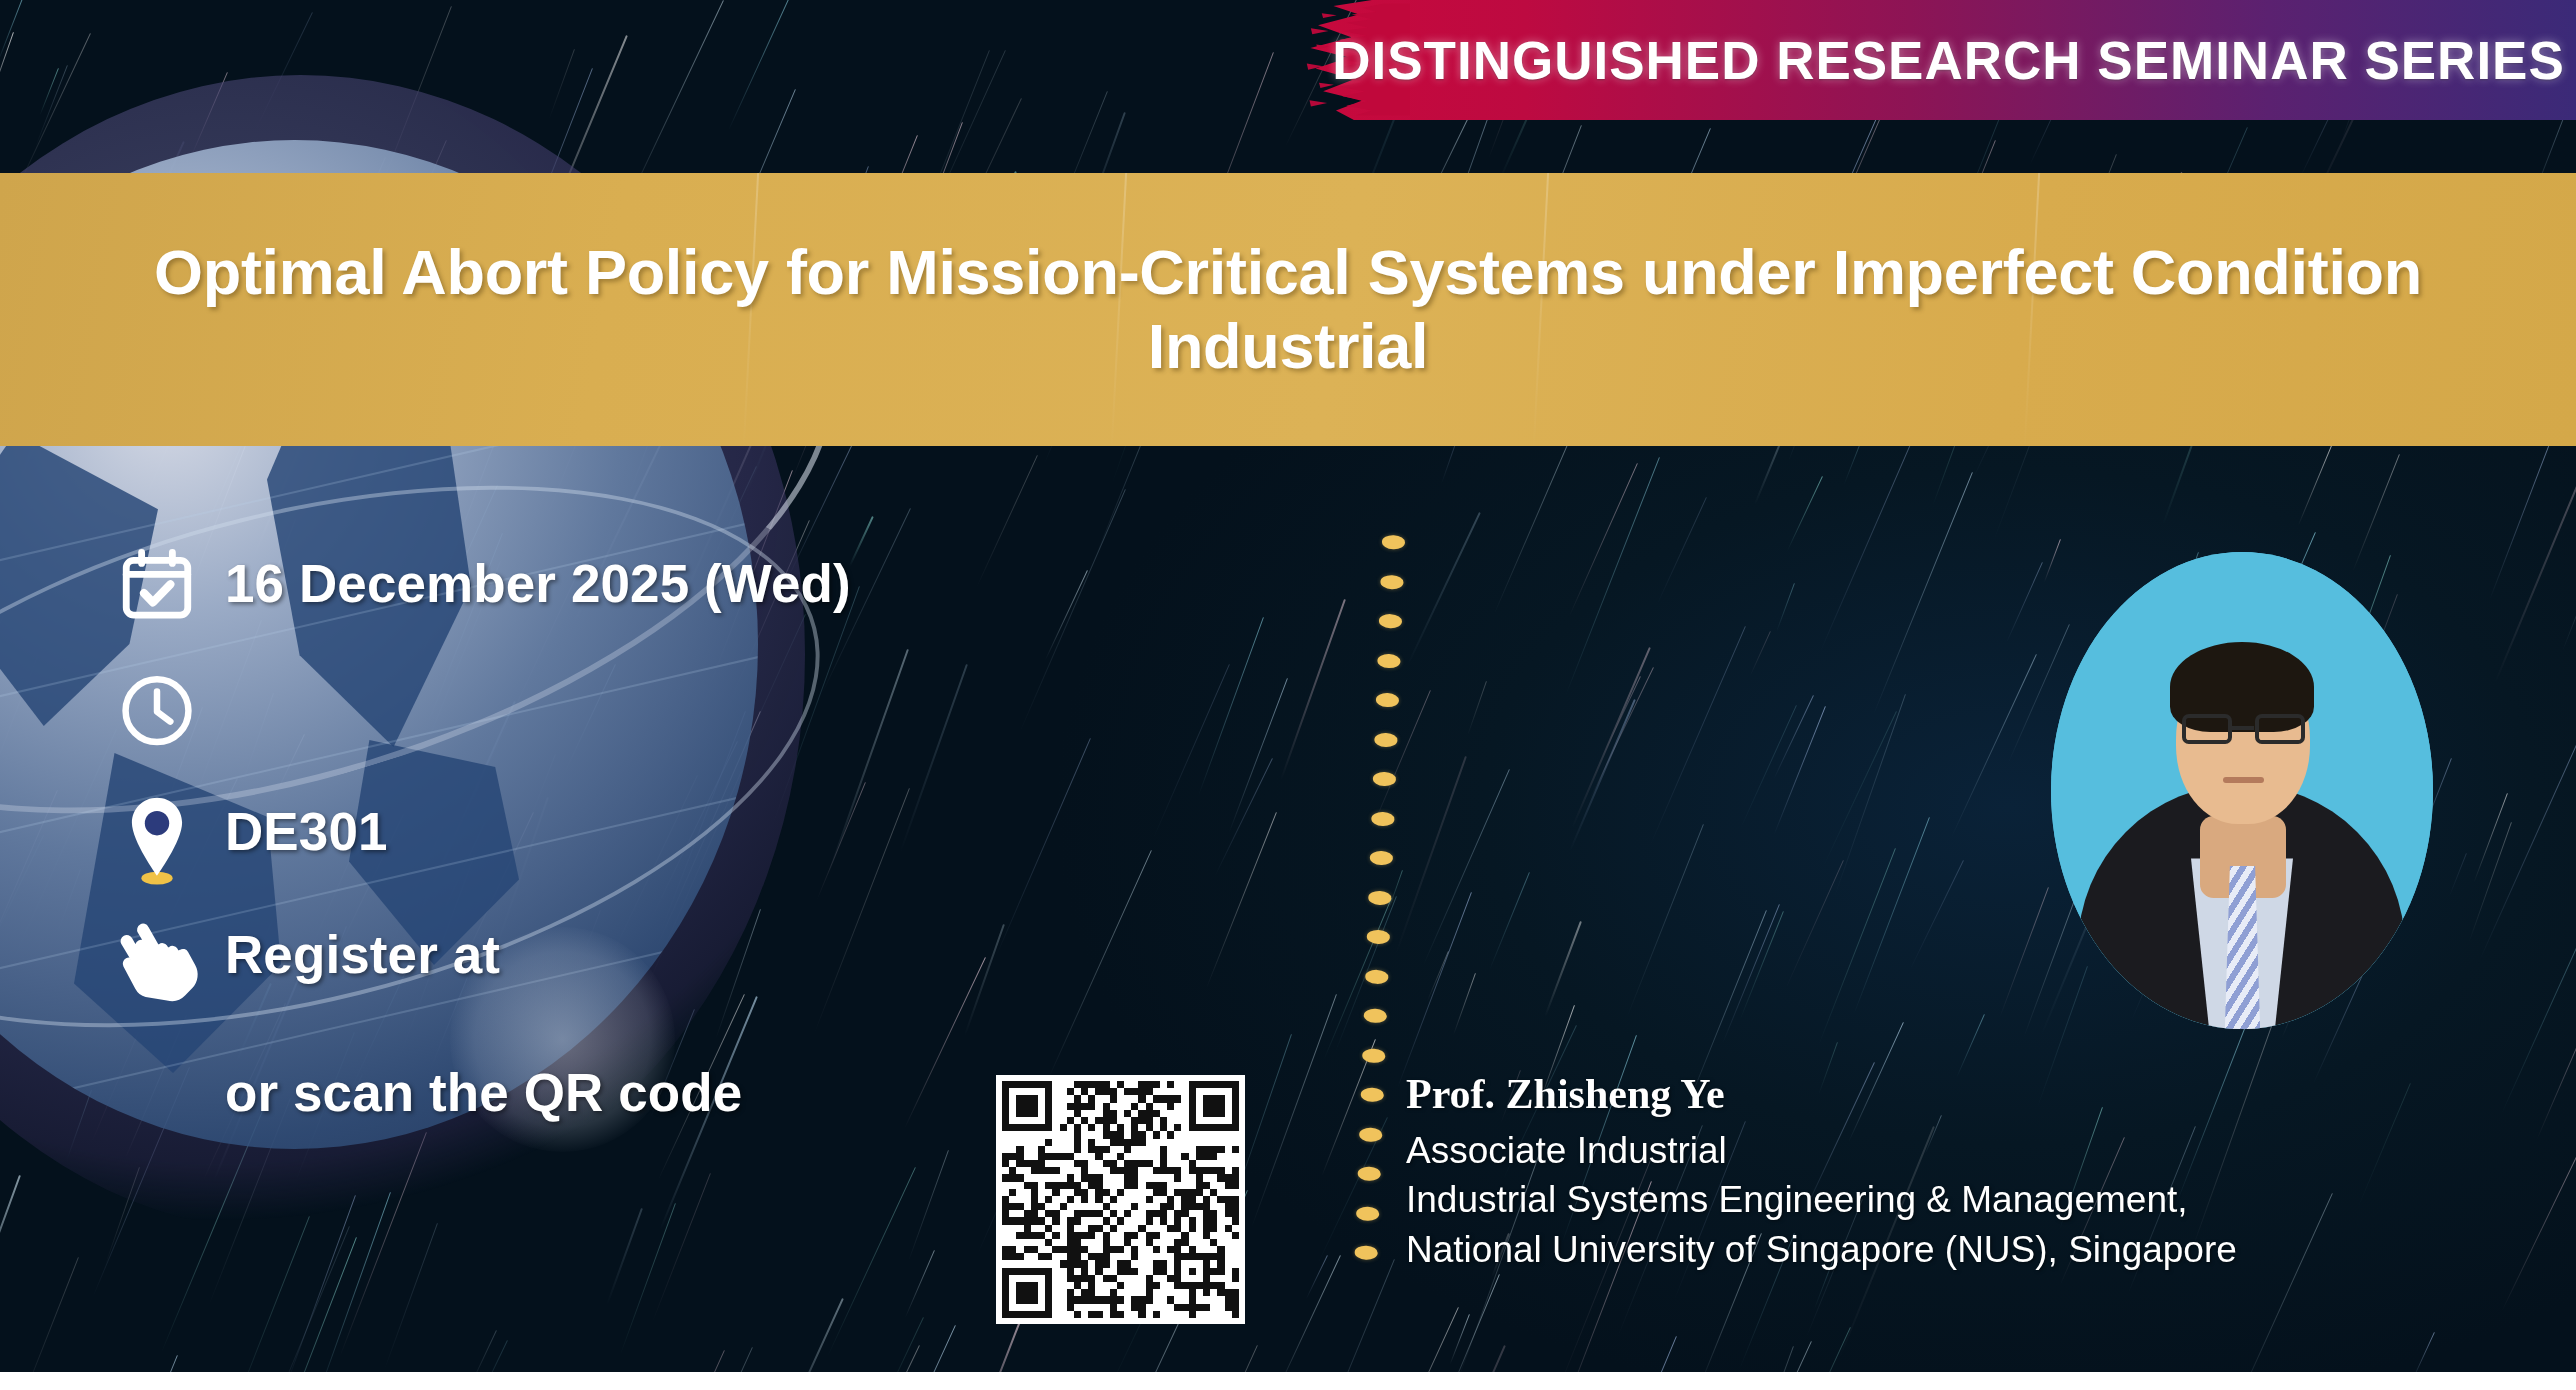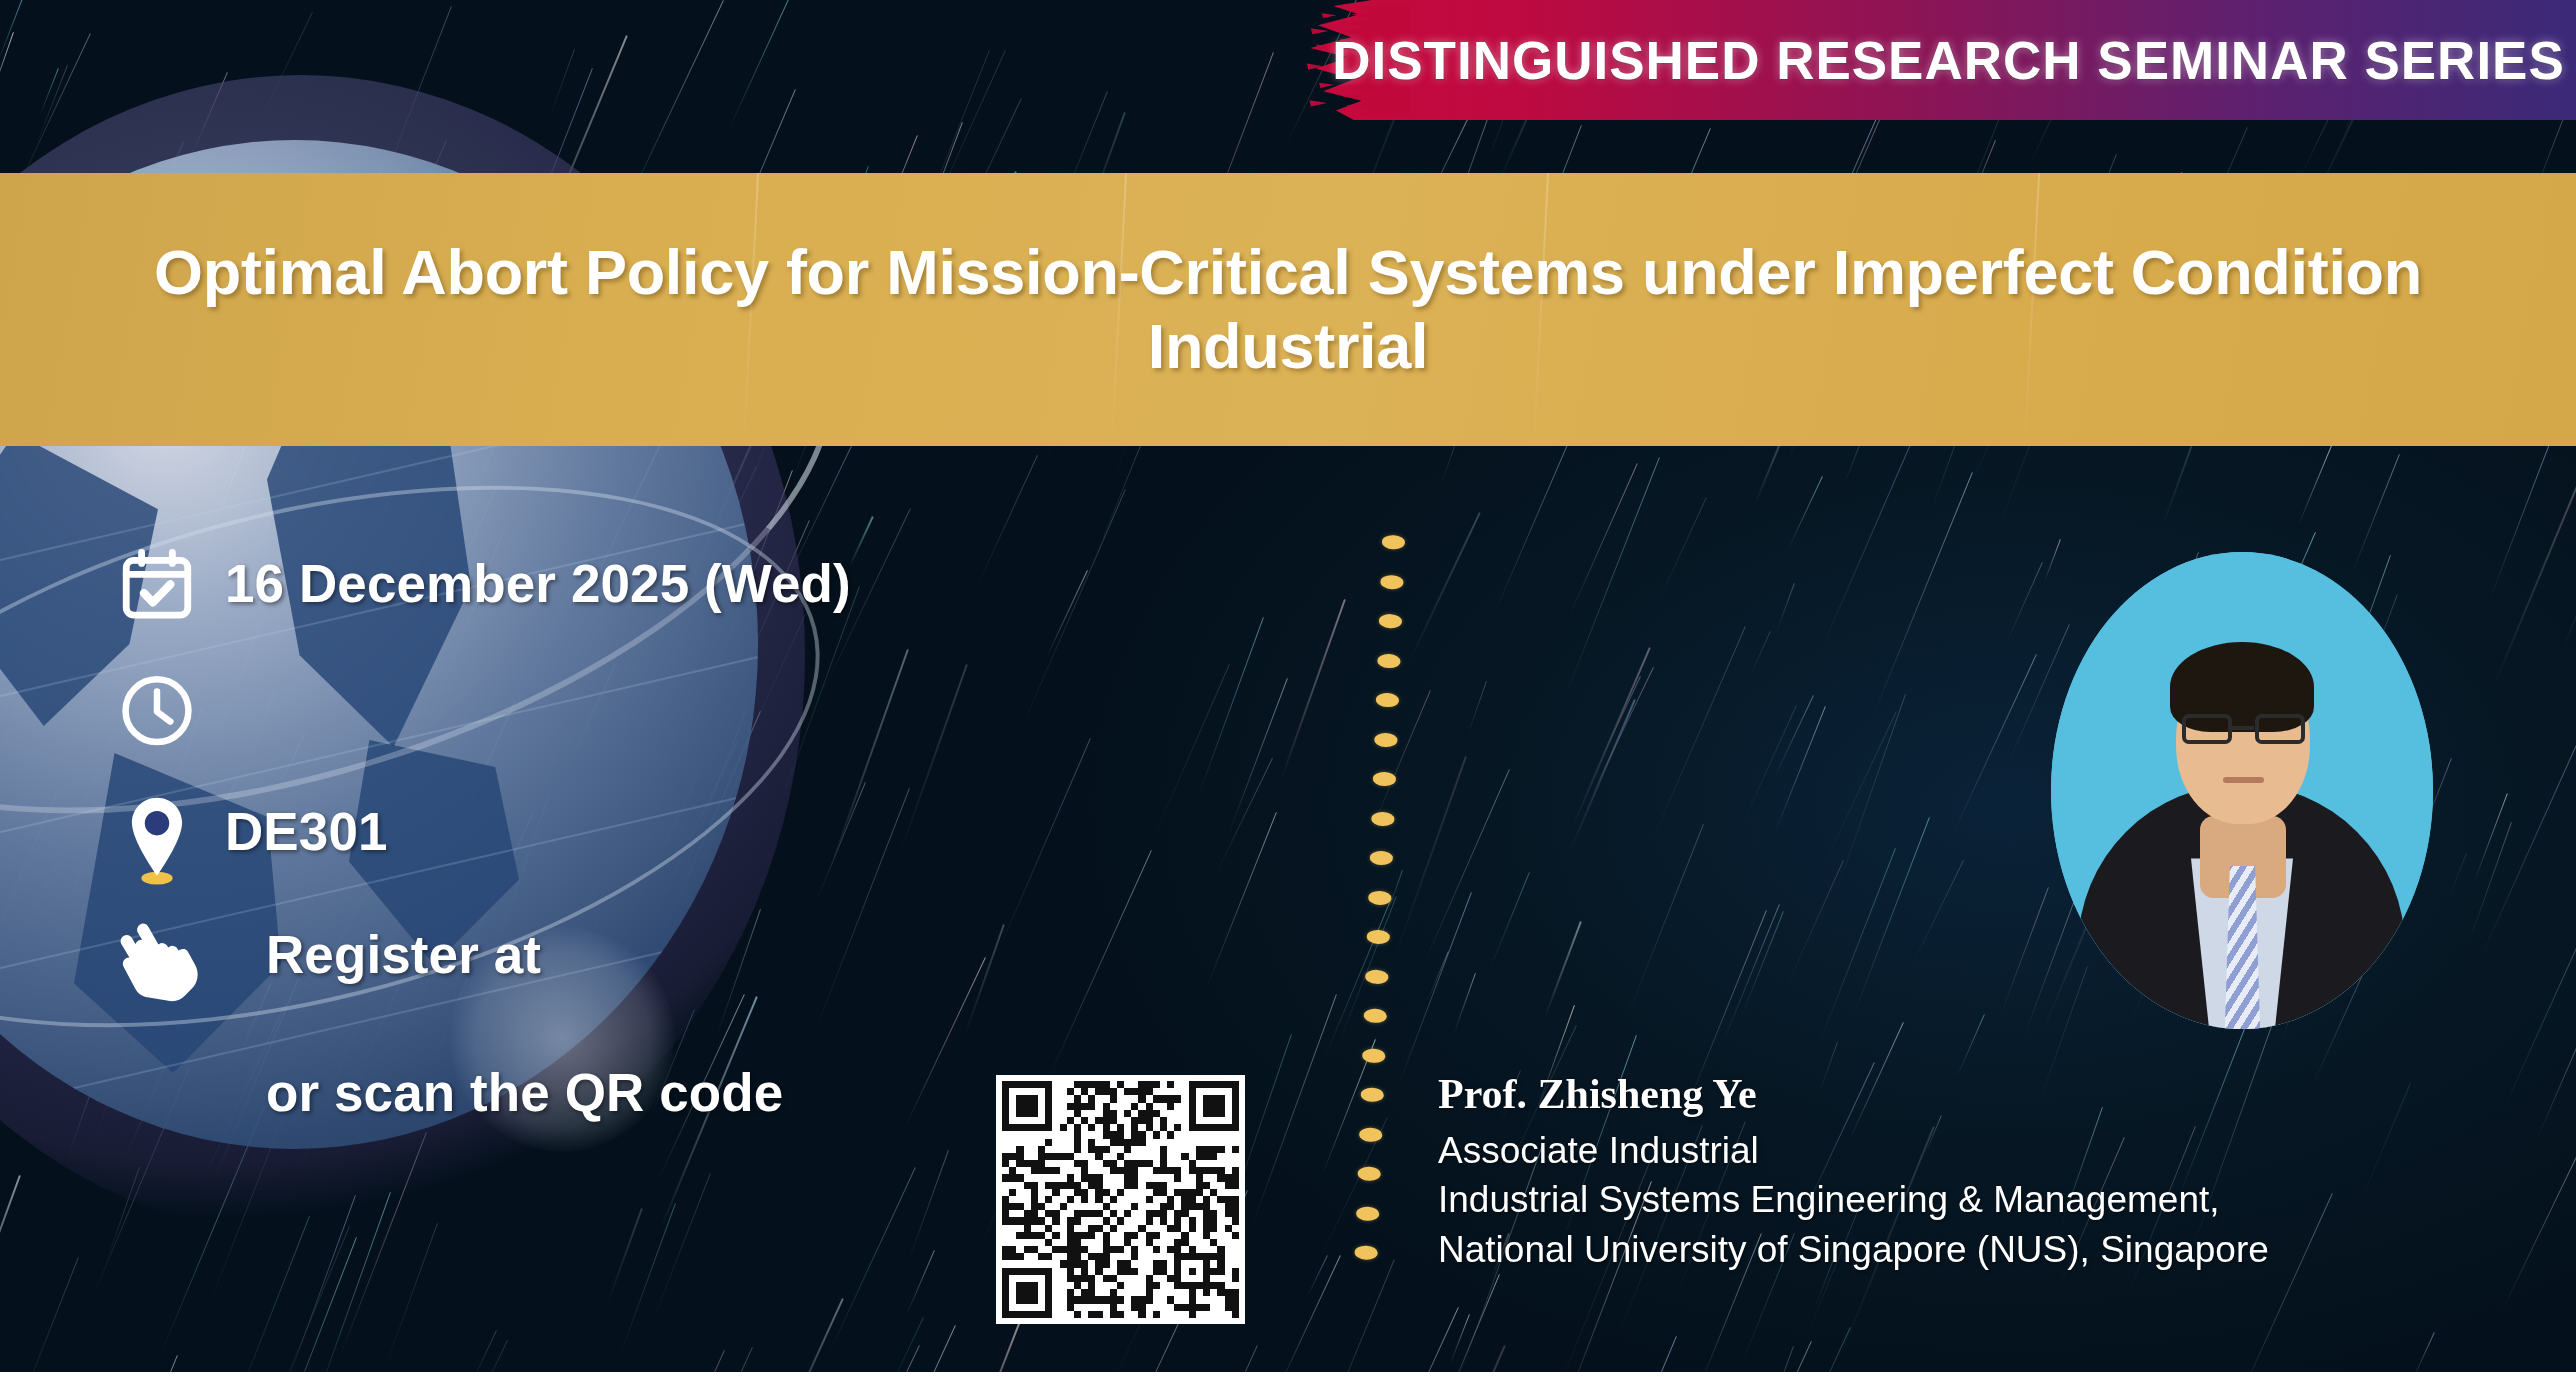--- a/index.html
+++ b/index.html
@@ -132,21 +132,21 @@
   .info-ico{ width:109px; flex:0 0 109px; position:relative; height:82px; }
   .info-txt{
     color:#ffffff; font-size:53px; font-weight:700;
     letter-spacing:0.1px; line-height:1.32;
     text-shadow:2px 2px 4.1px rgba(0,0,0,.45);
     padding-top:4.1px;
     white-space:nowrap;
   }
   .info-txt.wrap{ white-space:normal; }
   .row-register{ margin-top:24.5px; }
-  .row-register .info-txt{ line-height:1.30;margin-left:41px; }
+  .row-register .info-txt{ line-height:1.30; }
 
   
   svg.ico{ display:block; }
 
   
   .qr-box{
     position:absolute; left:996px; top:1075px;
     width:249px; height:249px;
     background:#ffffff;
     padding:6.1px;
@@ -214,21 +214,21 @@
     position:absolute; top:0; width:50px; height:30px;
     border:4.1px solid #2b2b2b; border-radius:6.8px;
   }
   .ph-glass span.l{ left:0; }
   .ph-glass span.r{ right:0; }
   .ph-glass b{ position:absolute; left:50px; top:12.3px; width:22px; height:4.1px; background:#2b2b2b; }
   .ph-mouth{ position:absolute; left:172px; top:225px; width:41px; height:5.5px; background:#b47a5c; border-radius:4.1px; }
 
   
   .speaker{
-    position:absolute; left:1438px; top:1070px; width:1036px;
+    position:absolute; left:1406px; top:1070px; width:1036px;
   }
   .sp-name{
     color:#ffffff; font-size:42px; font-weight:700;
     font-family:"Liberation Serif", serif;
     text-shadow:1.4px 1.4px 3.4px rgba(0,0,0,.5);
     margin-bottom:8.2px;
   }
   .sp-line{
     color:#ffffff; font-size:37px; font-weight:400;
     line-height:1.33;

